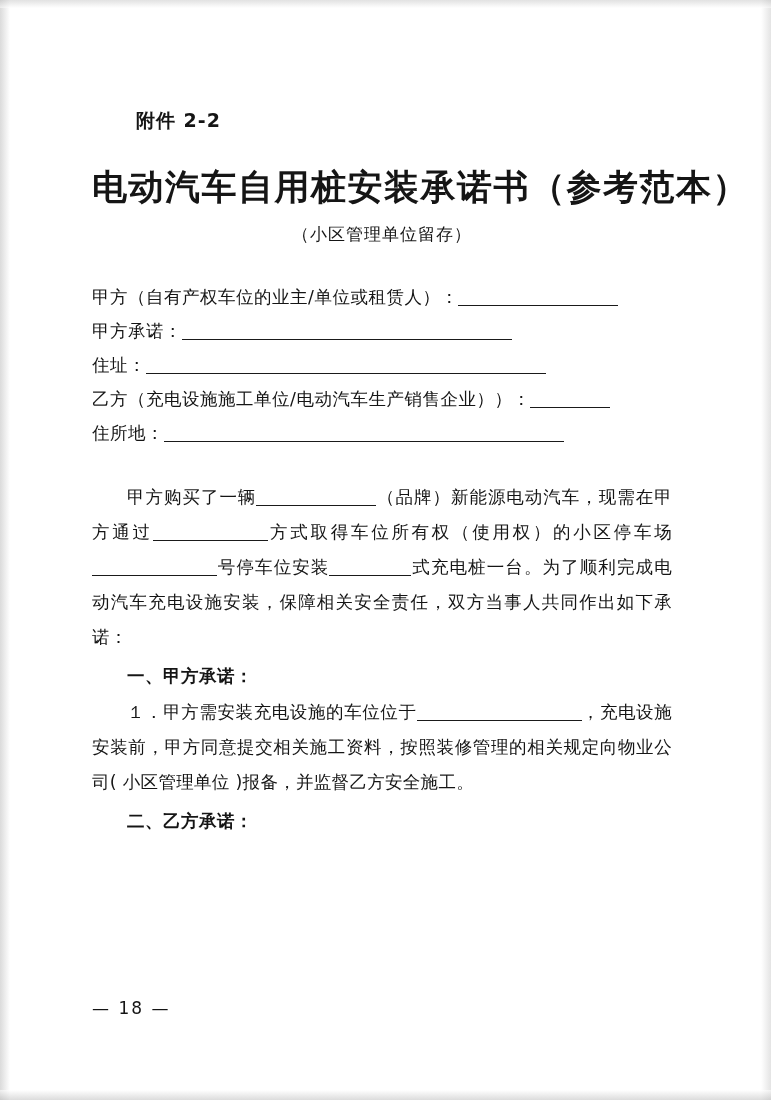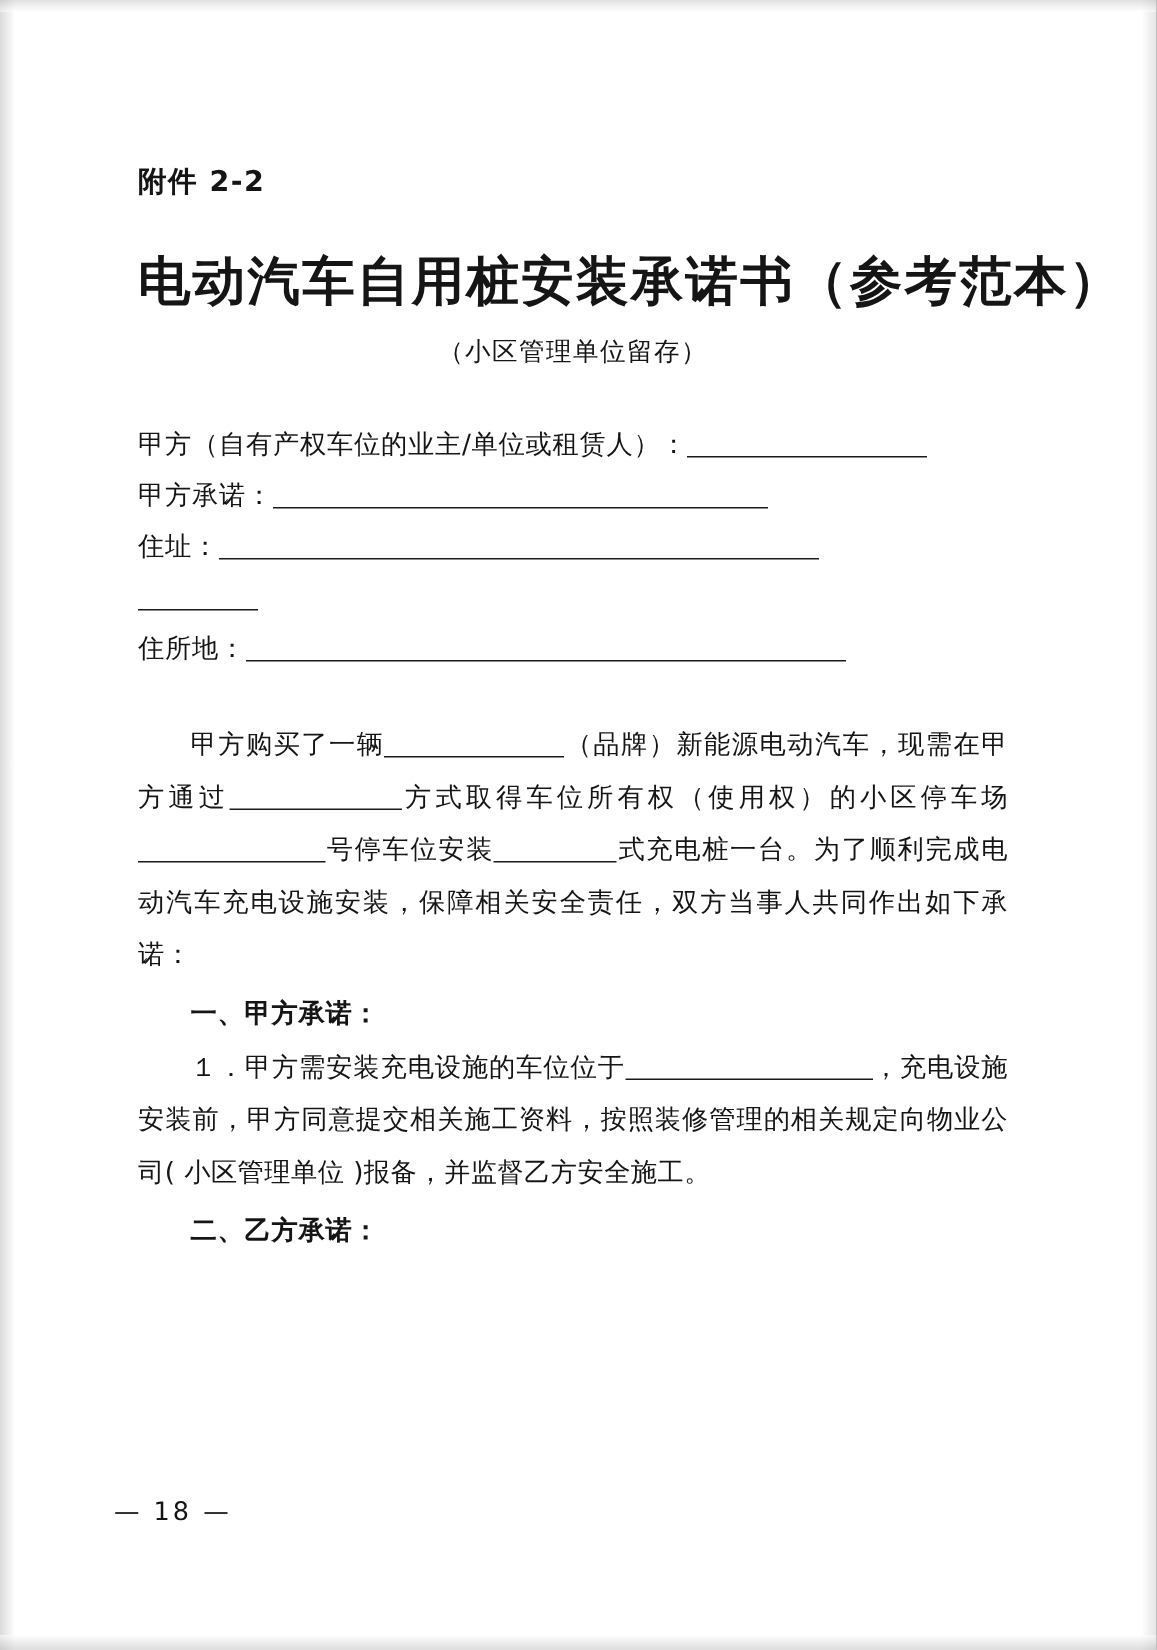--- a/index.html
+++ b/index.html
@@ -56,20 +56,21 @@
     width: 580px;
     color: #151515;
   }
 
   .attach-label {
     font-family: "DejaVu Sans", "Liberation Sans", sans-serif;
     font-weight: bold;
     font-size: 19px;
     letter-spacing: 1px;
     margin-bottom: 30px;
+    margin-left: 44px;
   }
 
   .doc-title {
     text-align: center;
     font-family: "DejaVu Sans", "Liberation Sans", sans-serif;
     font-weight: bold;
     font-size: 35px;
     letter-spacing: 1.5px;
     margin: 0 0 12px 0;
     white-space: nowrap;
@@ -124,21 +125,21 @@
   }
   .ib { display: inline-block; border-bottom: 1px solid #1a1a1a; height: 17px; vertical-align: -3px; }
   .ib-brand { width: 120px; }
   .ib-way   { width: 115px; }
   .ib-lot   { width: 125px; }
   .ib-type  { width: 82px; }
   .ib-pos   { width: 165px; }
 
   .footer {
     position: absolute;
-    left: 76px;
+    left: 92px;
     bottom: 82px;
     font-family: "DejaVu Sans", "Liberation Sans", sans-serif;
     font-size: 17px;
     letter-spacing: 2px;
     color: #141414;
   }
 </style>
 </head>
 <body>
 
@@ -158,21 +159,21 @@
     <div class="field-line">
       <span>甲方（自有产权车位的业主/单位或租赁人）：</span><span class="blank b-long"></span>
     </div>
     <div class="field-line">
       <span>甲方承诺：</span><span class="blank b-id"></span>
     </div>
     <div class="field-line">
       <span>住址：</span><span class="blank b-addr"></span>
     </div>
     <div class="field-line">
-      <span class="blank b-party"></span>
+      <span>乙方（充电设施施工单位/电动汽车生产销售企业））：</span><span class="blank b-party"></span>
     </div>
     <div class="field-line">
       <span>住所地：</span><span class="blank b-addr"></span>
     </div>
 
     <div class="body-block">
       <p class="para indent"><span>甲方购买了一辆</span><span class="ib ib-brand"></span><span>（品牌）新能源电动汽车，现需在甲方通过</span><span class="ib ib-way"></span><span>方式取得车位所有权（使用权）的小区停车场</span><span class="ib ib-lot"></span><span>号停车位安装</span><span class="ib ib-type"></span><span>式充电桩一台。为了顺利完成电动汽车充电设施安装，保障相关安全责任，双方当事人共同作出如下承诺：</span></p>
 
       <p class="heading">一、甲方承诺：</p>
 

